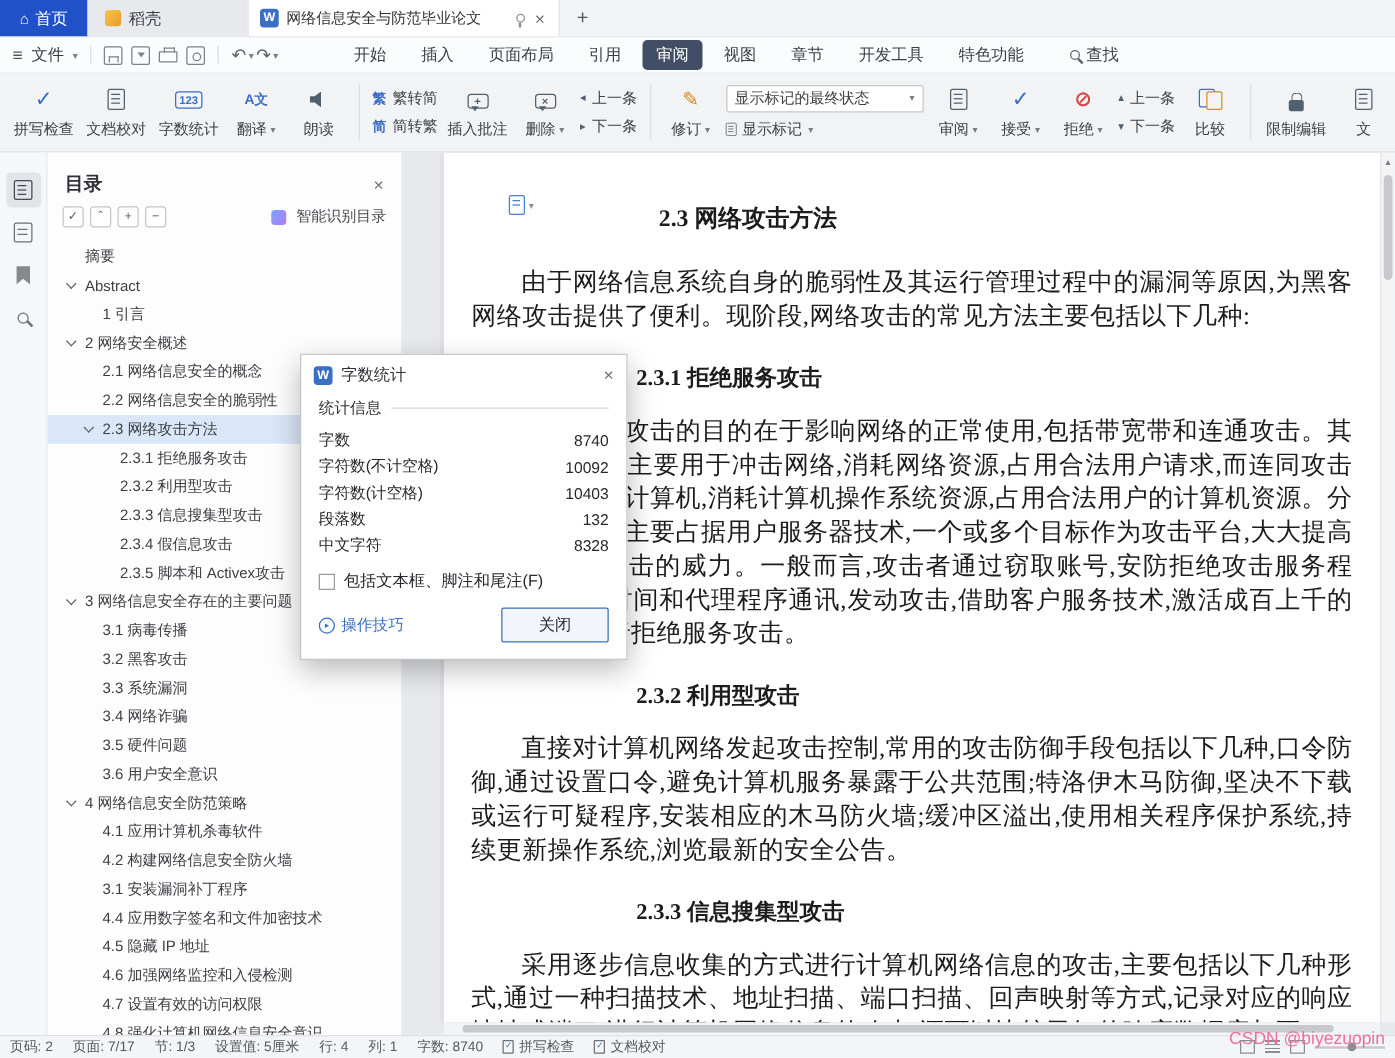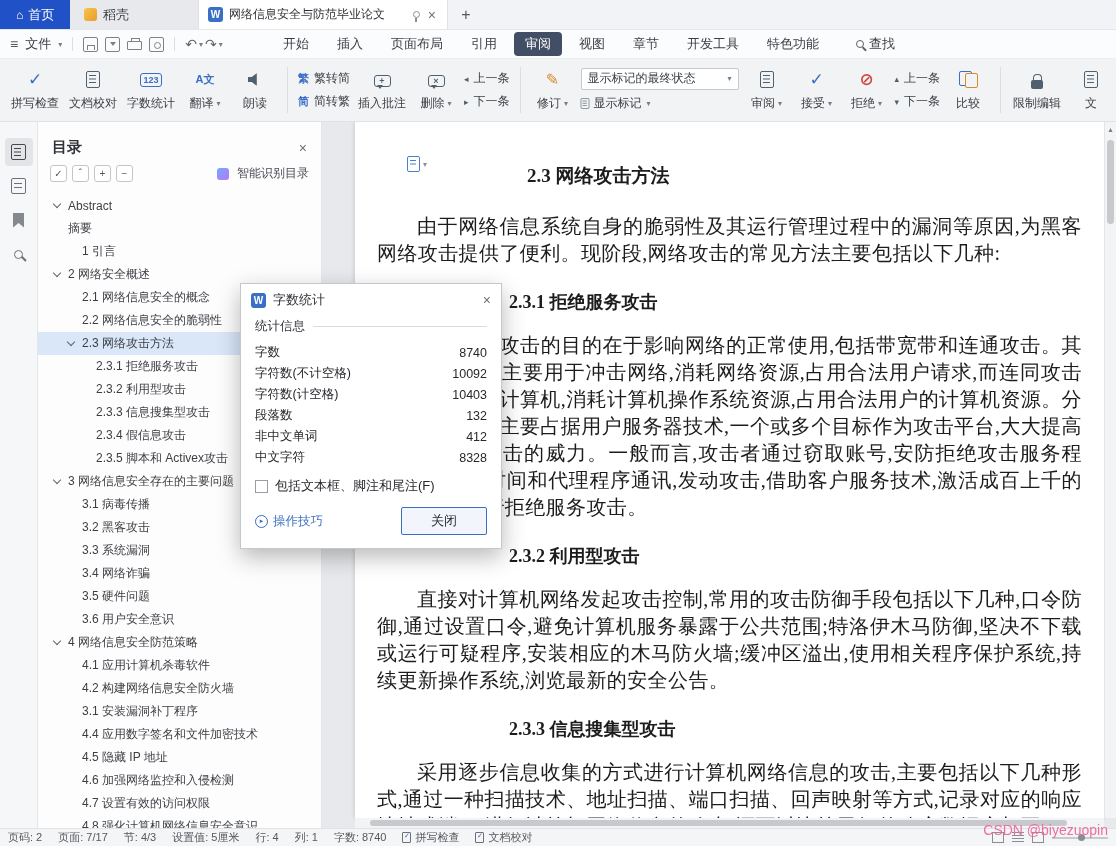--- a/index.html
+++ b/index.html
@@ -393,26 +393,26 @@
         <span class="tic">ˆ</span>
         <span class="tic">+</span>
         <span class="tic">−</span>
         <span class="smart">
           <span class="magic"></span>
           <span>智能识别目录</span>
         </span>
       </div>
       <div class="toc-list">
         <div class="ti lv1">
+            <i class="chev none"></i>
+            <span>摘要</span>
+          </div>
+        <div class="ti lv1">
             <i class="chev"></i>
             <span>Abstract</span>
-          </div>
-        <div class="ti lv1">
-            <i class="chev none"></i>
-            <span>摘要</span>
           </div>
         <div class="ti lv2">
             <i class="chev none"></i>
             <span>1 引言</span>
           </div>
         <div class="ti lv1">
             <i class="chev"></i>
             <span>2 网络安全概述</span>
           </div>
         <div class="ti lv2">
@@ -562,45 +562,41 @@
         </div>
       <div class="stat-row">
           <span>字符数(计空格)</span>
           <span>10403</span>
         </div>
       <div class="stat-row">
           <span>段落数</span>
           <span>132</span>
         </div>
       <div class="stat-row">
-          <span>非中文单词</span>
-          <span>412</span>
-        </div>
-      <div class="stat-row">
           <span>中文字符</span>
           <span>8328</span>
         </div>
       <div class="chk-row">
         <span class="chk"></span>
         <span>包括文本框、脚注和尾注(F)</span>
       </div>
     </div>
     <div class="dlg-foot">
       <span class="tips">
         <span class="tips-ic">▸</span>
         <span>操作技巧</span>
       </span>
       <span class="btn-close">关闭</span>
     </div>
   </div>
 
   <div class="statusbar">
     <span>页码: 2</span>
     <span>页面: 7/17</span>
-    <span>节: 4/3</span>
+    <span>节: 1/3</span>
     <span>设置值: 5厘米</span>
     <span>行: 4</span>
     <span>列: 1</span>
     <span>字数: 8740</span>
     <span class="st-toggle">
       <span class="mini-page"></span>
       <span>拼写检查</span>
     </span>
     <span class="st-toggle">
       <span class="mini-page"></span>

